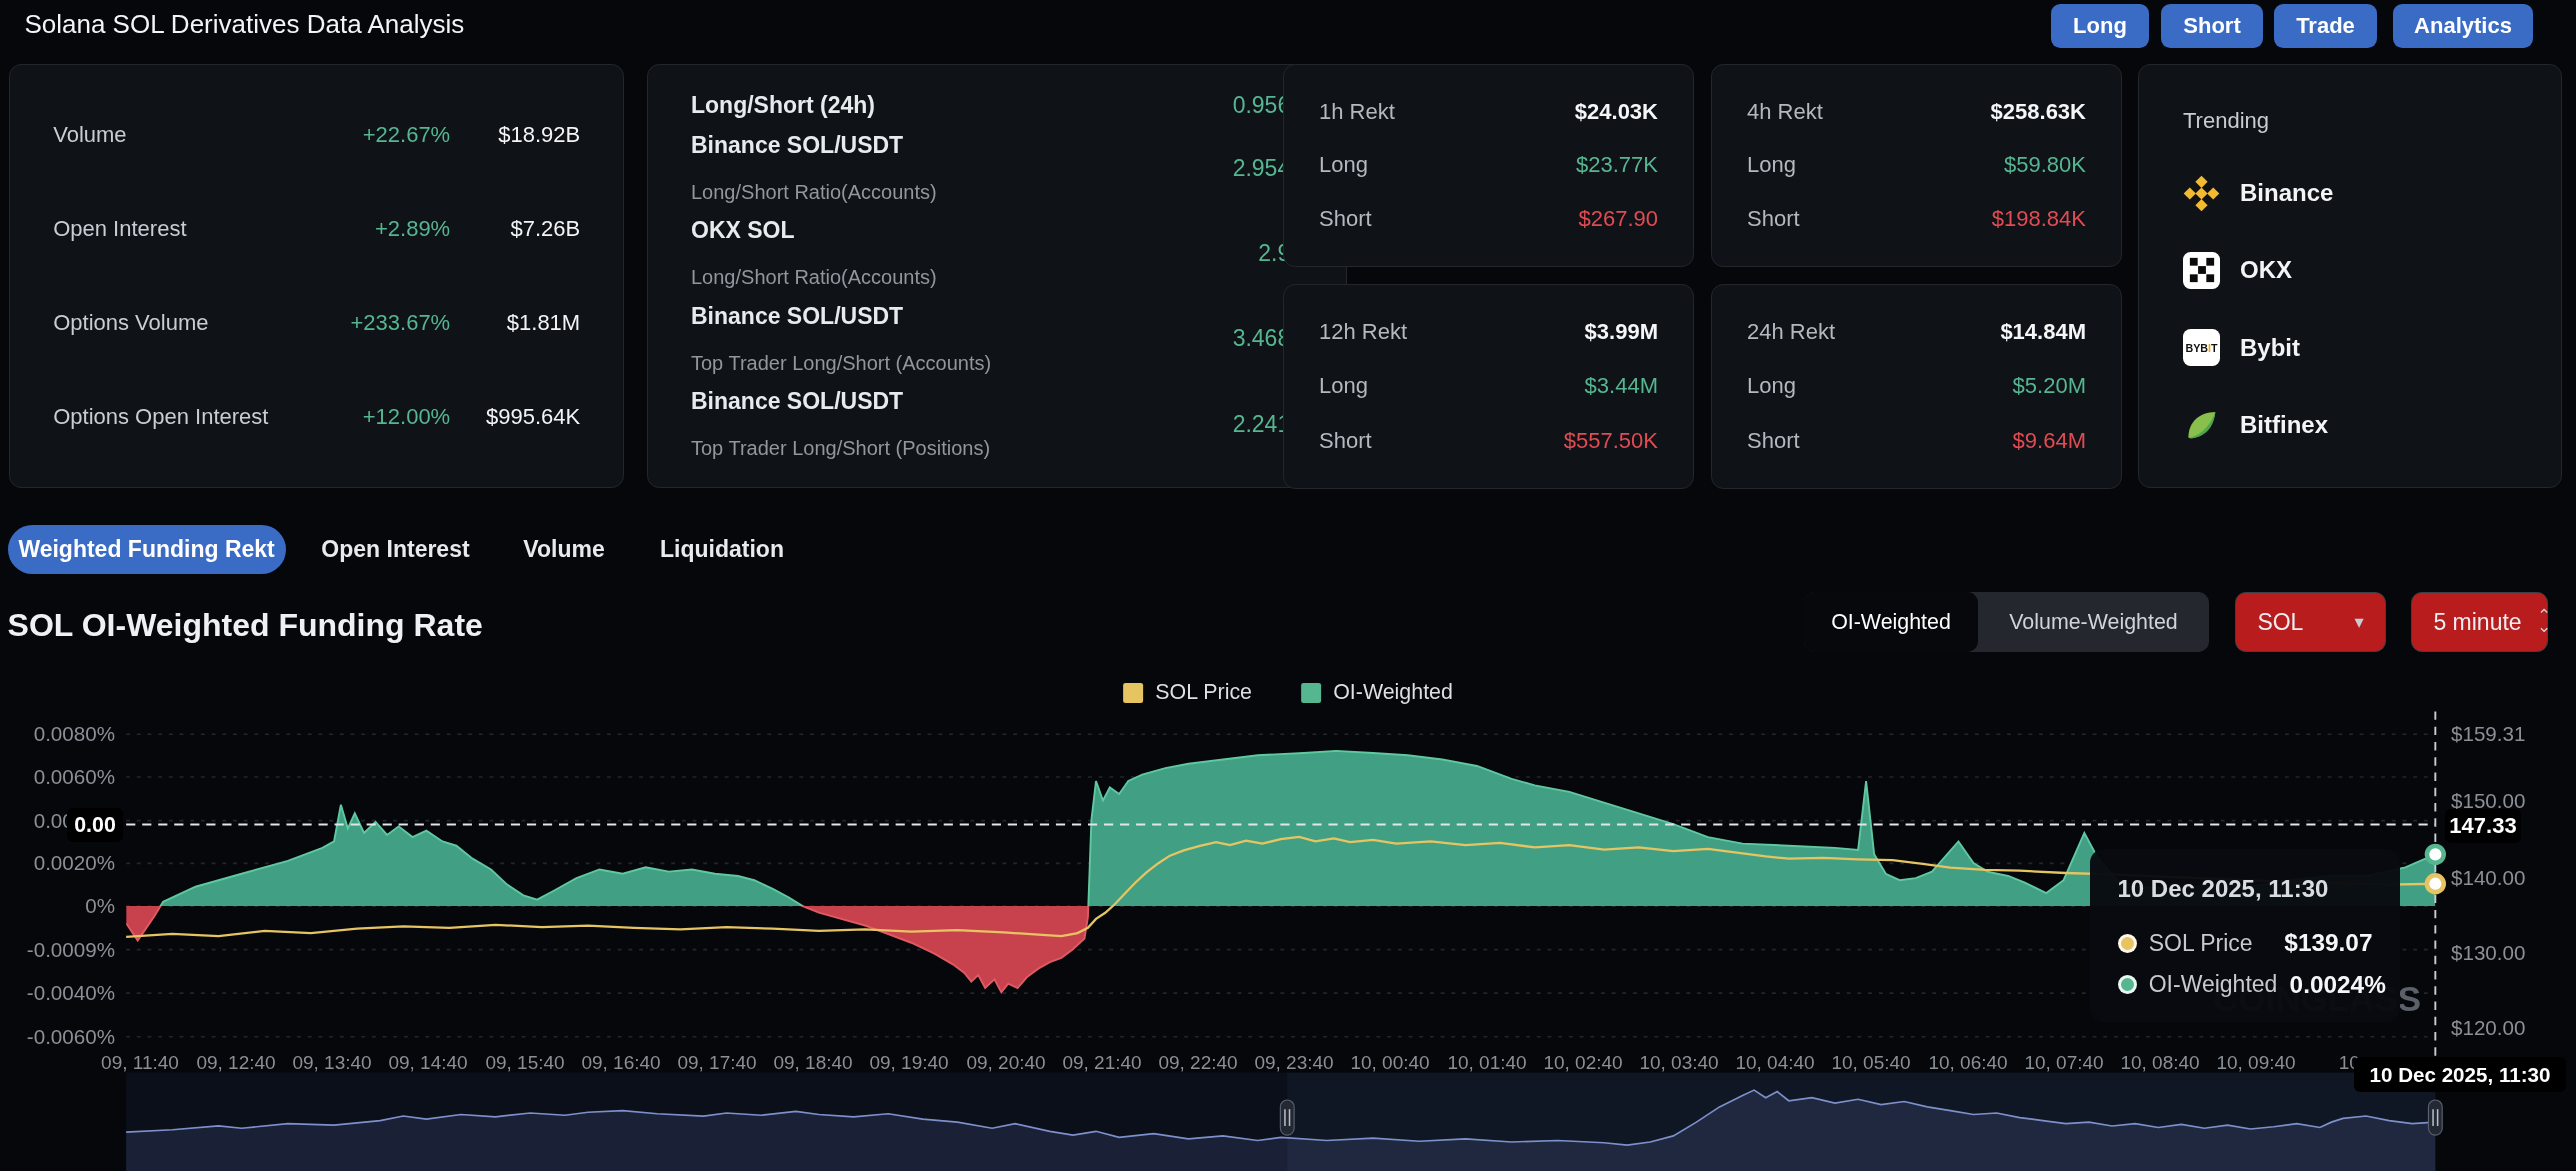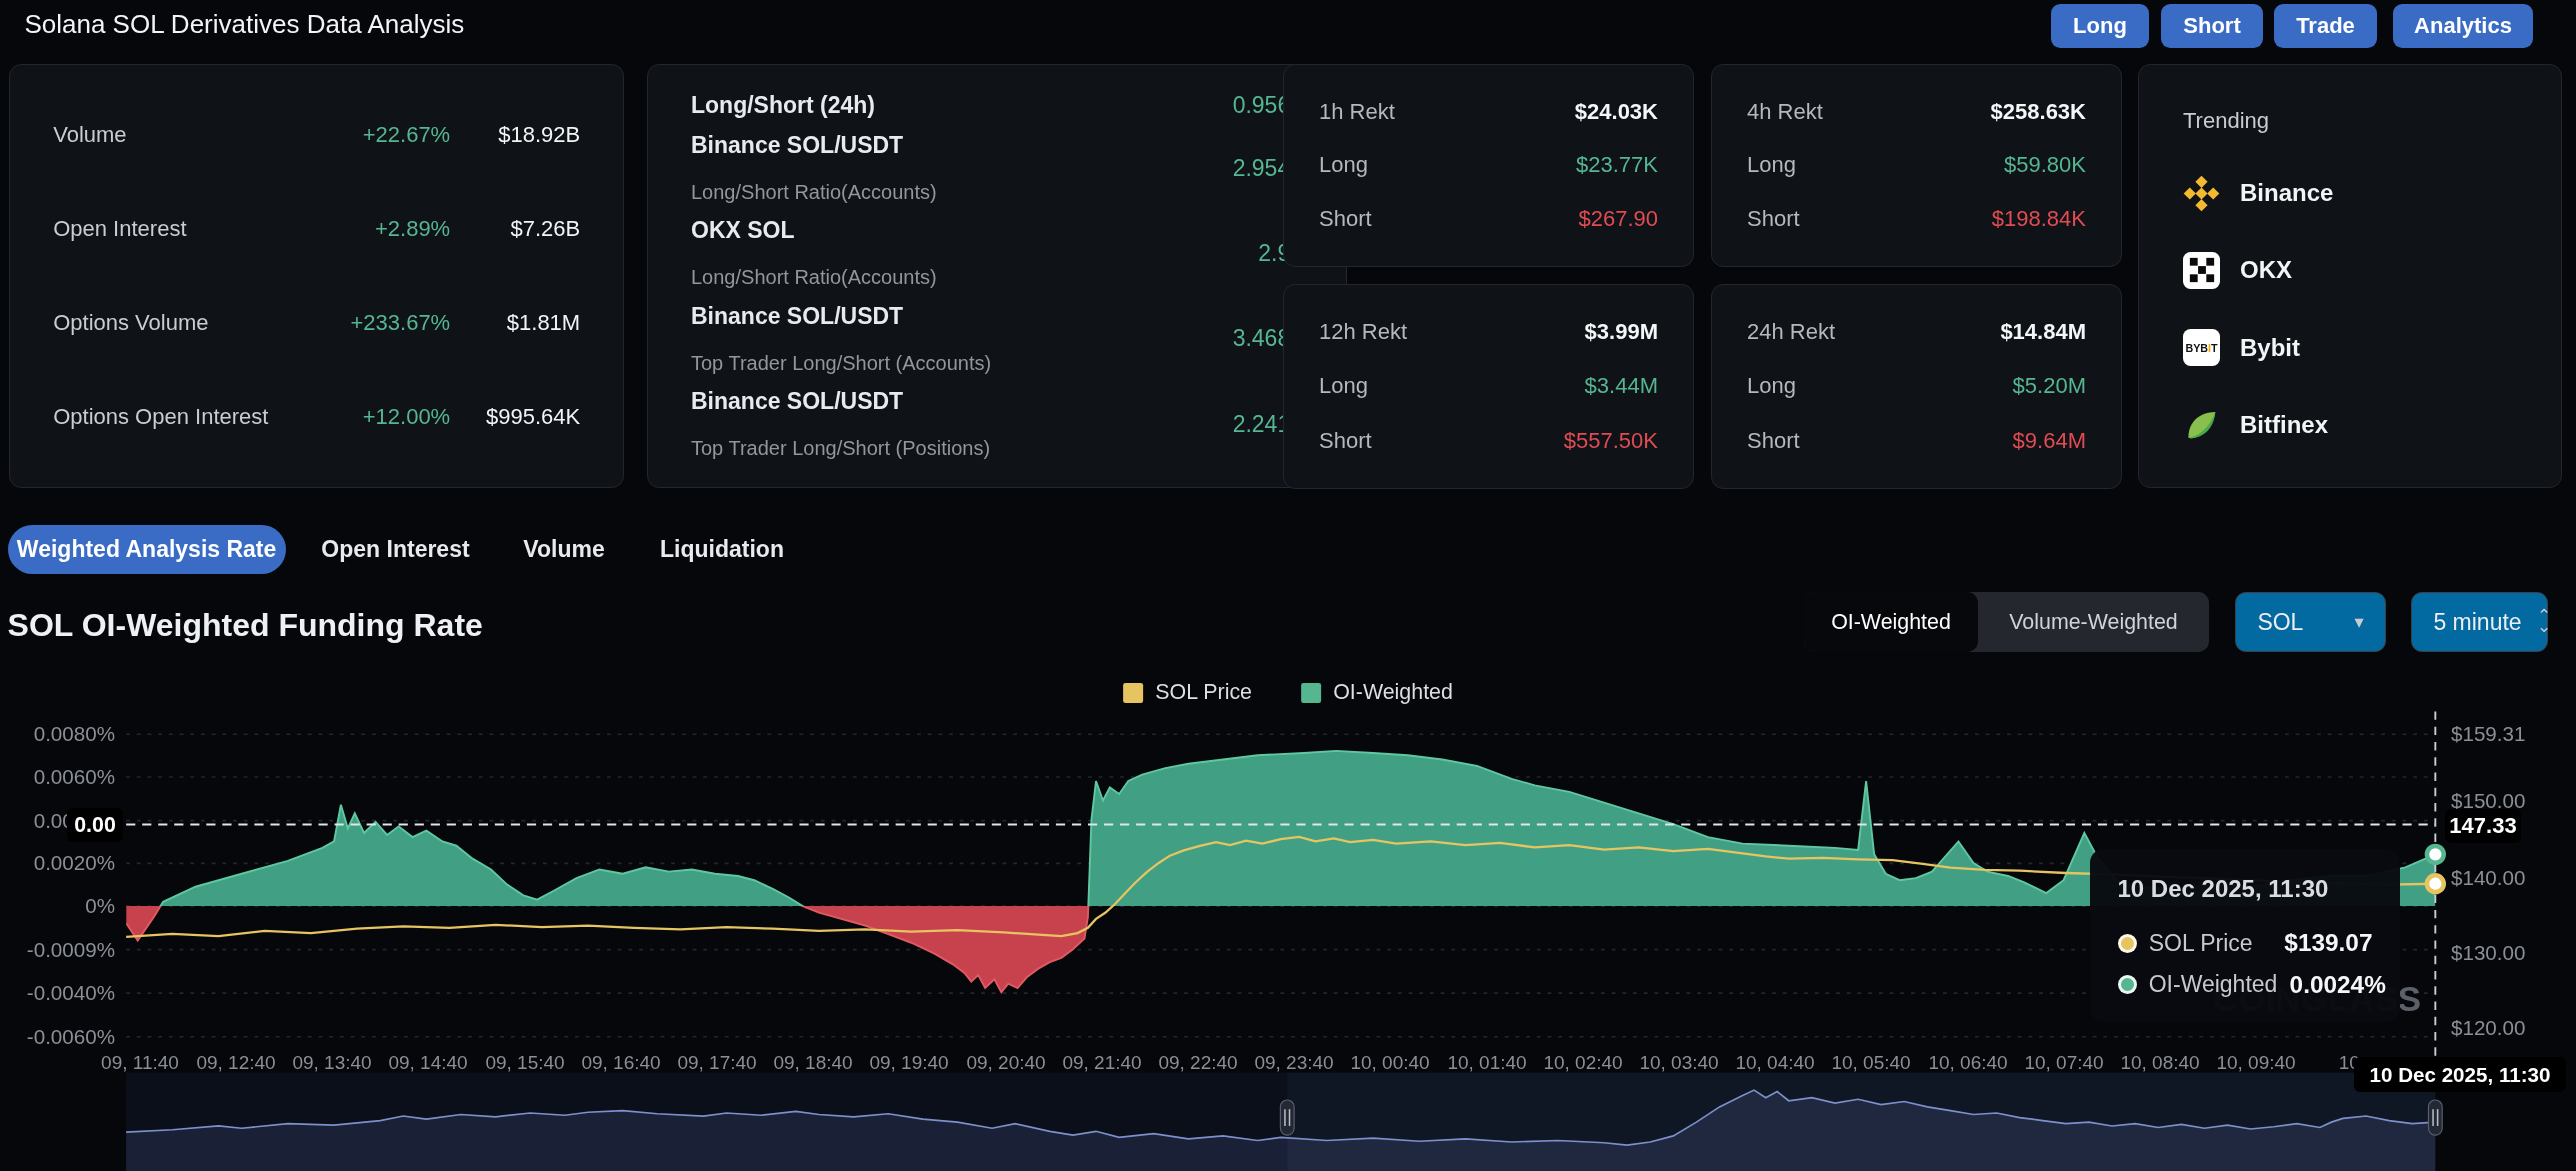--- a/index.html
+++ b/index.html
@@ -33,21 +33,21 @@
   .tab-plain{position:absolute;top:525px;height:49px;display:flex;align-items:center;justify-content:center;
              font-size:23px;font-weight:700;color:#e8eaed;cursor:pointer;white-space:nowrap;}
   .section-title{position:absolute;left:7.6px;top:607px;font-size:32px;font-weight:700;color:#eef1f4;white-space:nowrap;}
   
   .toggle-group{position:absolute;left:1804px;top:592px;width:405px;height:60px;background:#24272d;border-radius:10.7px;
                 display:flex;align-items:center;padding:0;box-sizing:border-box;}
   .toggle-seg{height:100%;display:flex;align-items:center;justify-content:center;font-size:21.4px;cursor:pointer;
               border-radius:10.7px;white-space:nowrap;}
   .toggle-active{background:#07080b;color:#fff;width:174px;}
   .toggle-inactive{color:#d0d4da;width:231px;}
-  .select-box{position:absolute;top:592px;height:60px;border:1.5px solid #3c4048;border-radius:10.7px;background:#0369a1;
+  .select-box{position:absolute;top:592px;height:60px;border:1.5px solid #3c4048;border-radius:10.7px;background:#b91c1c;
               display:flex;align-items:center;justify-content:space-between;padding:0 21.4px;box-sizing:border-box;
               font-size:23px;color:#eceef1;cursor:pointer;white-space:nowrap;}
   .caret{color:#c8ccd2;font-size:18.3px;margin-left:18.3px;}
   .spinner{display:flex;flex-direction:column;line-height:10.7px;font-size:17px;color:#c8ccd2;margin-left:15.3px;}
   
   .legend{position:absolute;top:680px;left:50%;transform:translateX(-50%);display:flex;gap:49px;align-items:center;}
   .legend-item{display:flex;align-items:center;gap:12.2px;font-size:21.4px;color:#dcdfe3;cursor:pointer;white-space:nowrap;}
   .legend-swatch{width:20px;height:20px;border-radius:2.3px;}
   
   .ytick-left{position:absolute;left:0;width:115px;text-align:right;font-size:20.6px;color:#8b8f96;white-space:nowrap;}
@@ -247,21 +247,21 @@
           <svg width="37" height="37" viewBox="0 0 24 24">
             <path d="M3.5,20 C3.5,9 11,3.5 21,3.2 C19.5,13 13,19.5 5.5,20.4 Z" fill="#89bf4c"></path>
             <path d="M3.5,20 C10,19 17,14 21,3.2 C20,14.5 12.5,20.8 3.5,20 Z" fill="#4ca64c"></path>
           </svg>
         </span>
         <span>Bitfinex</span>
       </div>
     </div>
   </div>
 
-  <div class="tab-pill">Weighted Analysis Rate</div>
+  <div class="tab-pill">Weighted Funding Rekt</div>
   <div class="tab-plain" style="left:319px;width:153px;">Open Interest</div>
   <div class="tab-plain" style="left:521px;width:86px;">Volume</div>
   <div class="tab-plain" style="left:655px;width:134px;">Liquidation</div>
 
   <div class="section-title">SOL OI-Weighted Funding Rate</div>
   <div class="toggle-group">
     <div class="toggle-seg toggle-active">OI-Weighted</div>
     <div class="toggle-seg toggle-inactive">Volume-Weighted</div>
   </div>
   <div class="select-box" style="left:2235px;width:151px;">

